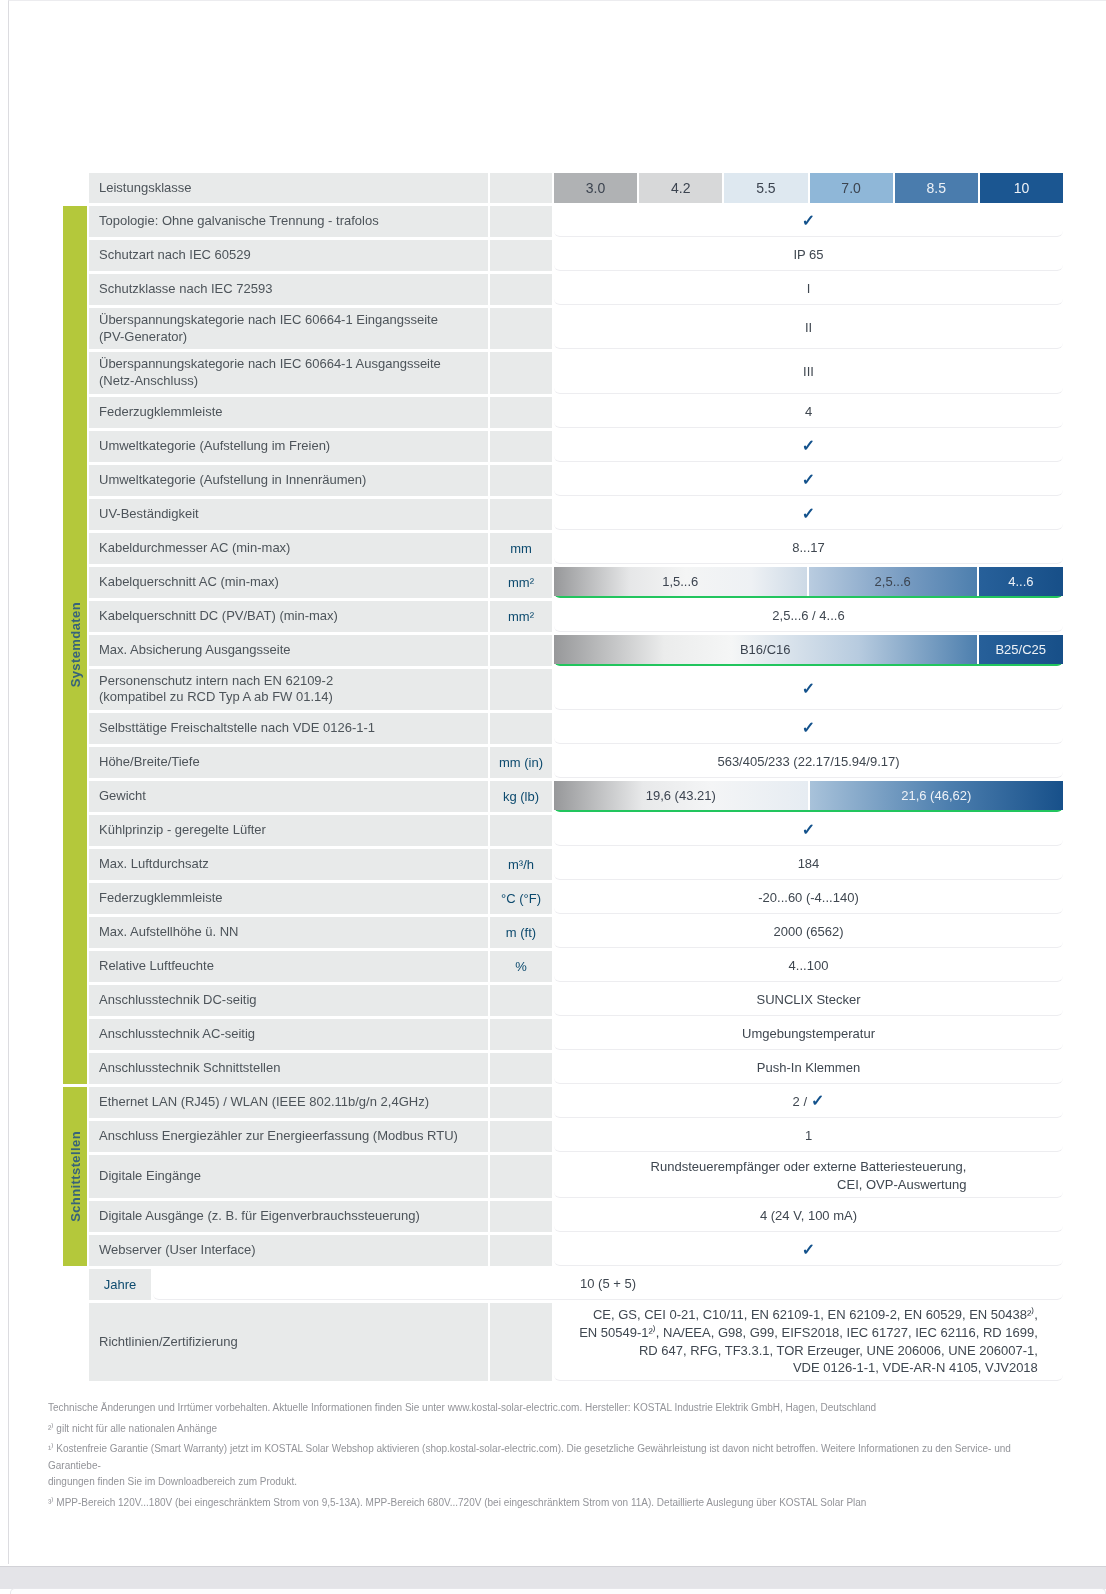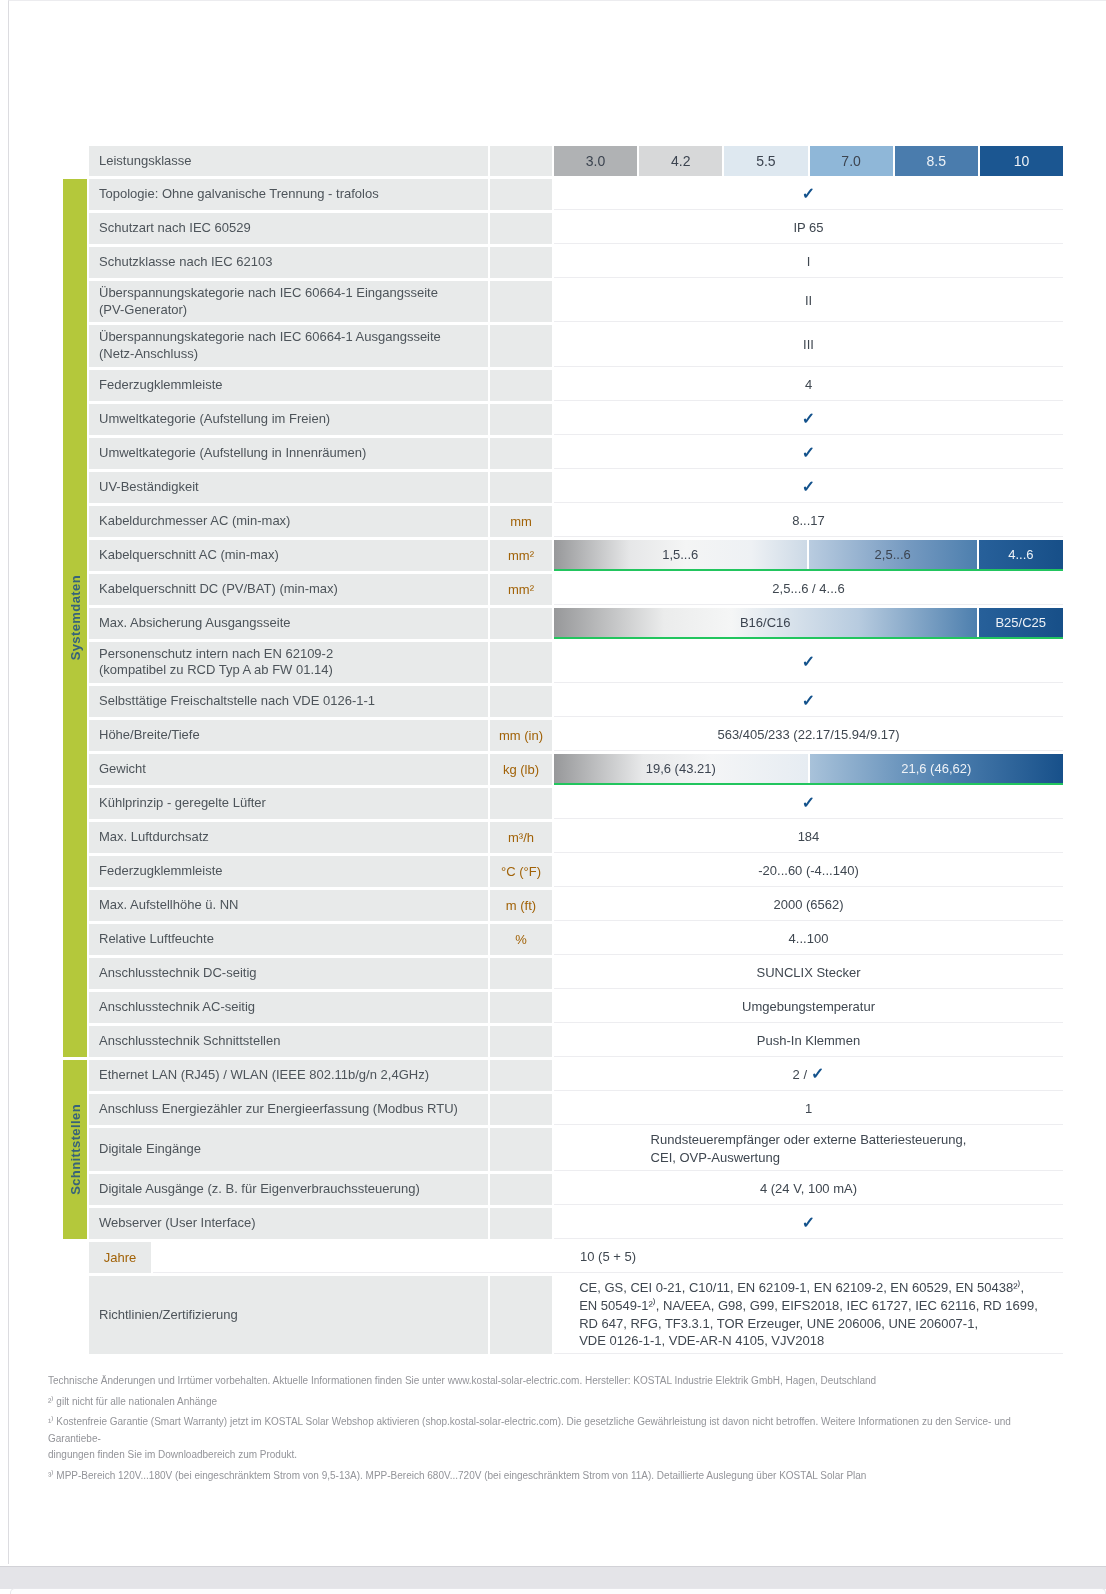--- a/index.html
+++ b/index.html
@@ -18,21 +18,21 @@
   }
   .gap-band {
     position:absolute; left:0; right:0; top:1566px; height:22px;
     background:#e4e4e8; border-top:1px solid #d2d2d7;
   }
   .next-page {
     position:absolute; left:10px; right:0; top:1588px; height:6px;
     background:#fdfdfe; border:1px solid #e6e6ea; border-bottom:none;
     border-radius:5px 5px 0 0;
   }
-  .content { padding:145px 8px 0 54px; }
+  .content { padding:145px 8px 0 54px;margin-top:27px; }
 
   
   .sec { display:flex; align-items:stretch; }
   .gbar {
     width:24px; margin-right:2px; margin-bottom:3px;
     background:#b4c83b;
     display:flex; align-items:center; justify-content:center;
   }
   .gbar span {
     writing-mode:vertical-rl; transform:rotate(180deg);
@@ -47,26 +47,26 @@
     width:399px; box-sizing:border-box; margin-right:2px;
     background:#e8eaea; color:#4d545a;
     font-size:13px; line-height:1.28;
     padding:4px 8px 4px 10px;
     display:flex; align-items:center;
     white-space:pre-line;
   }
   .unit {
     width:62px; margin-right:2px; background:#e8eaea;
     display:flex; align-items:center; justify-content:center;
-    font-size:13px; color:#a16207; text-align:center;
+    font-size:13px; color:#0c4a6e; text-align:center;
   }
   .val {
     flex:1; display:flex; align-items:center; justify-content:center;
-    font-size:13px; color:#3f4750; text-align:left;
-    border-bottom:1px solid #ededf0; background:#ffffff;
+    font-size:13px; color:#3f4750; text-align:right;
+    border-bottom:1px solid #ededf0; background:#ffffff;border-radius:6px;
   }
   .vtext { white-space:pre-line; line-height:1.38; padding:3px 0; }
   .val.segs { padding:0; gap:2px; align-items:stretch; border-bottom:2px solid #22c55e; background:#fff; }
   .segm { display:flex; align-items:center; justify-content:center; flex-basis:0; font-size:13px; }
   .check { color:#13528c; font-weight:bold; font-size:16px; line-height:1; }
   .vtext .check { margin-left:4px; }
 
   
   .val.boxes { border-bottom:none; gap:2px; padding:0; align-items:stretch; }
   .pbox { flex:1; display:flex; align-items:center; justify-content:center; font-size:14px; }
@@ -126,21 +126,21 @@
               </div>
             </div>
             <div class="row">
               <div class="lab">Schutzart nach IEC 60529</div>
               <div class="unit"></div>
               <div class="val">
                 <div class="vtext">IP 65</div>
               </div>
             </div>
             <div class="row">
-              <div class="lab">Schutzklasse nach IEC 62103</div>
+              <div class="lab">Schutzklasse nach IEC 72593</div>
               <div class="unit"></div>
               <div class="val">
                 <div class="vtext">I</div>
               </div>
             </div>
             <div class="row">
               <div class="lab">Überspannungskategorie nach IEC 60664-1 Eingangsseite
 (PV-Generator)</div>
               <div class="unit"></div>
               <div class="val">

